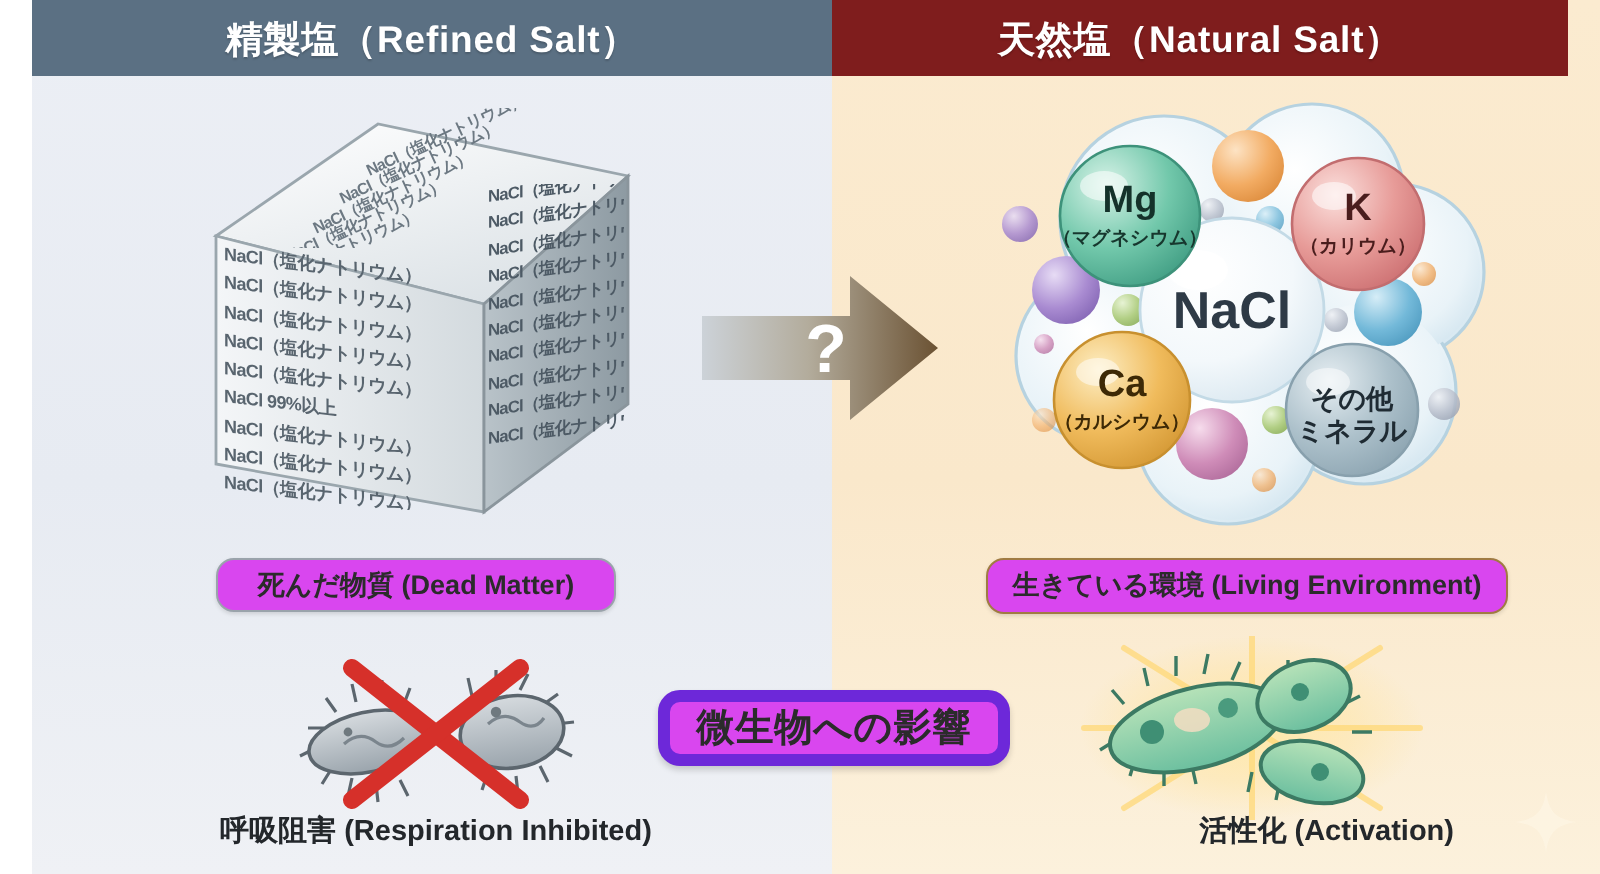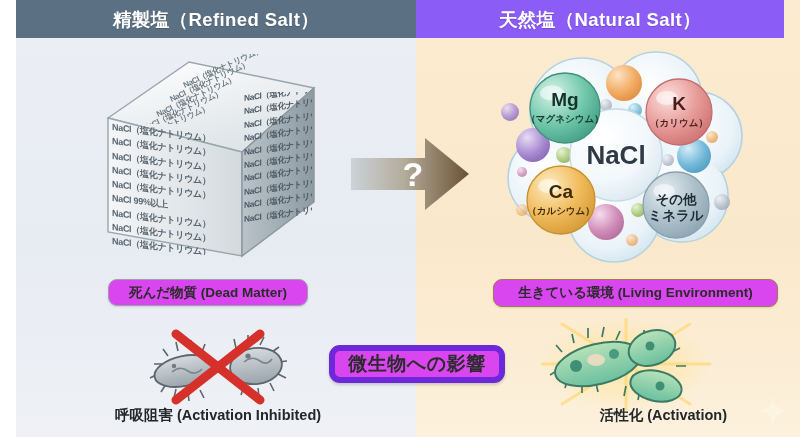--- a/index.html
+++ b/index.html
@@ -14,21 +14,21 @@
   
   .bg-left{position:absolute;left:0;top:0;width:400px;height:437px;
     background:linear-gradient(180deg,#eceff5 0%,#e7ebf2 55%,#eff1f5 100%);}
   .bg-right{position:absolute;left:400px;top:0;width:400px;height:437px;
     background:linear-gradient(180deg,#fbebd0 0%,#fae8cb 55%,#fcf1dc 100%);}
 
   
   .hdr{position:absolute;top:0;height:38px;display:flex;align-items:center;
        justify-content:center;box-sizing:border-box;}
   .hdr-left{left:0;width:400px;background:#5b7083;}
-  .hdr-right{left:400px;width:368px;background:#8b5cf6;}
+  .hdr-right{left:400px;width:368px;background:#7f1d1d;}
   .hdr span{color:#ffffff;font-size:18.5px;font-weight:bold;letter-spacing:.4px;
             white-space:nowrap;text-shadow:0 1px 1px rgba(0,0,0,.18);}
 
   
   .cube-wrap{position:absolute;left:78px;top:56px;width:230px;height:205px;}
   .cube-svg{position:absolute;left:0;top:0;}
   .face-front{position:absolute;left:18px;top:64px;width:132px;height:135px;
               overflow:hidden;}
   .face-front .ln{font-size:9px;color:#59656f;font-weight:bold;
                   line-height:14.3px;white-space:nowrap;letter-spacing:-.3px;
@@ -53,21 +53,21 @@
   .bact-left{position:absolute;left:128px;top:326px;width:148px;height:82px;}
   .bact-right{position:absolute;left:524px;top:318px;width:172px;height:92px;}
 
   
   .pill{position:absolute;box-sizing:border-box;display:flex;align-items:center;
         justify-content:center;background:#d946ef;border-radius:9px;
         box-shadow:0 1px 2px rgba(0,0,0,.13);white-space:nowrap;}
   .pill span{font-weight:bold;color:#2b2b2b;}
   .pill-dead{left:92px;top:279px;width:200px;height:27px;border:1.6px solid #9aa3ab;}
   .pill-dead span{font-size:13.5px;}
-  .pill-living{left:477px;top:279px;width:285px;height:28px;border:1.6px solid #a07b43;}
+  .pill-living{left:477px;top:279px;width:261px;height:28px;border:1.6px solid #a07b43;}
   .pill-living span{font-size:13.5px;}
   .pill-center{left:313px;top:345px;width:176px;height:38px;border:6px solid #6d28d9;
                border-radius:11px;box-shadow:0 2px 3px rgba(0,0,0,.17);}
   .pill-center span{font-size:19px;letter-spacing:.5px;}
 
   
   .cap{position:absolute;white-space:nowrap;font-weight:bold;color:#23272b;
        font-size:14.5px;}
   .cap-left{left:78px;top:406px;width:248px;text-align:center;}
   .cap-right{left:511px;top:406px;width:200px;text-align:right;}
@@ -376,16 +376,16 @@
   <div class="pill pill-dead">
     <span>死んだ物質 (Dead Matter)</span>
   </div>
   <div class="pill pill-living">
     <span>生きている環境 (Living Environment)</span>
   </div>
   <div class="pill pill-center">
     <span>微生物への影響</span>
   </div>
 
-  <div class="cap cap-left">呼吸阻害 (Activation Inhibited)</div>
+  <div class="cap cap-left">呼吸阻害 (Respiration Inhibited)</div>
   <div class="cap cap-right">活性化 (Activation)</div>
 
 </div>
 
 </body></html>

